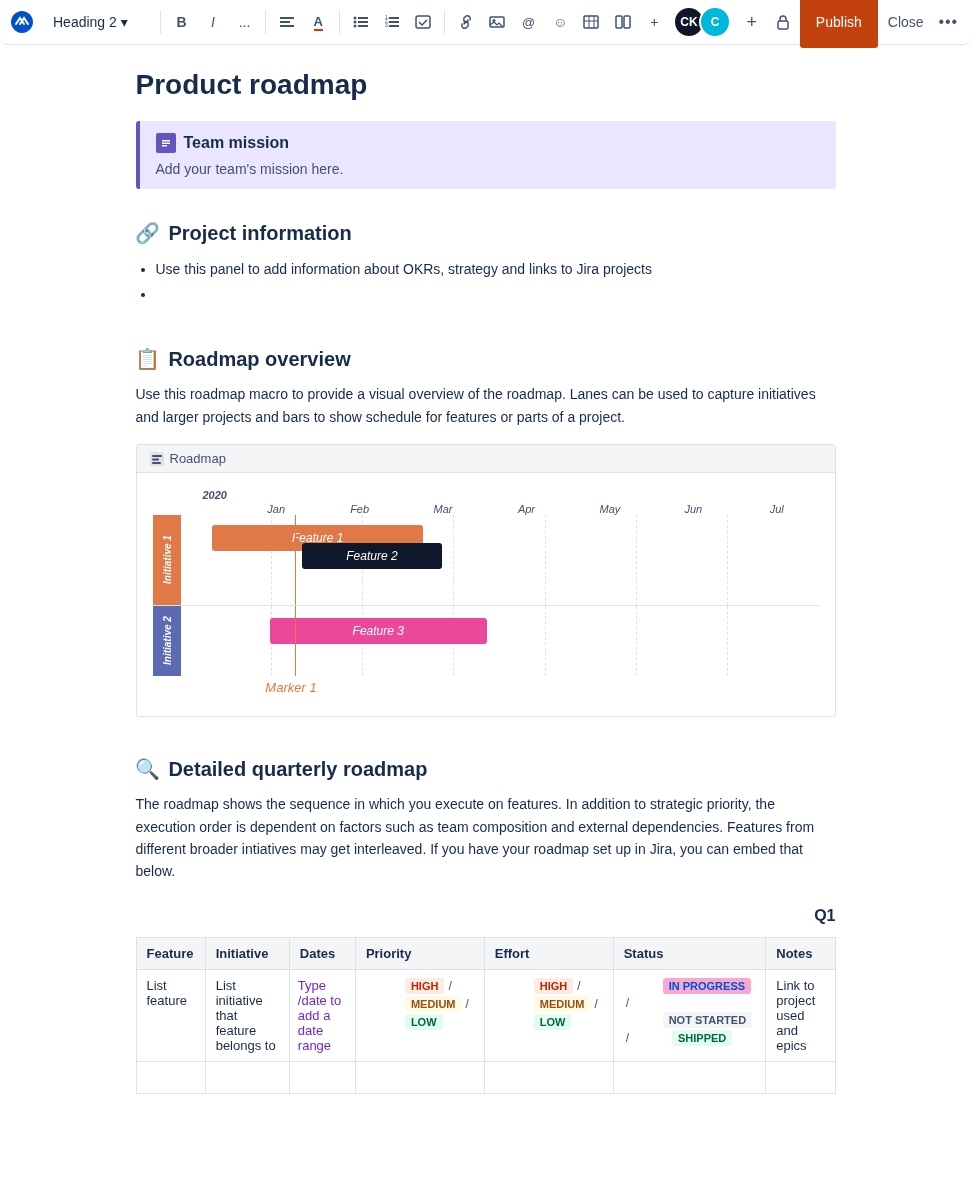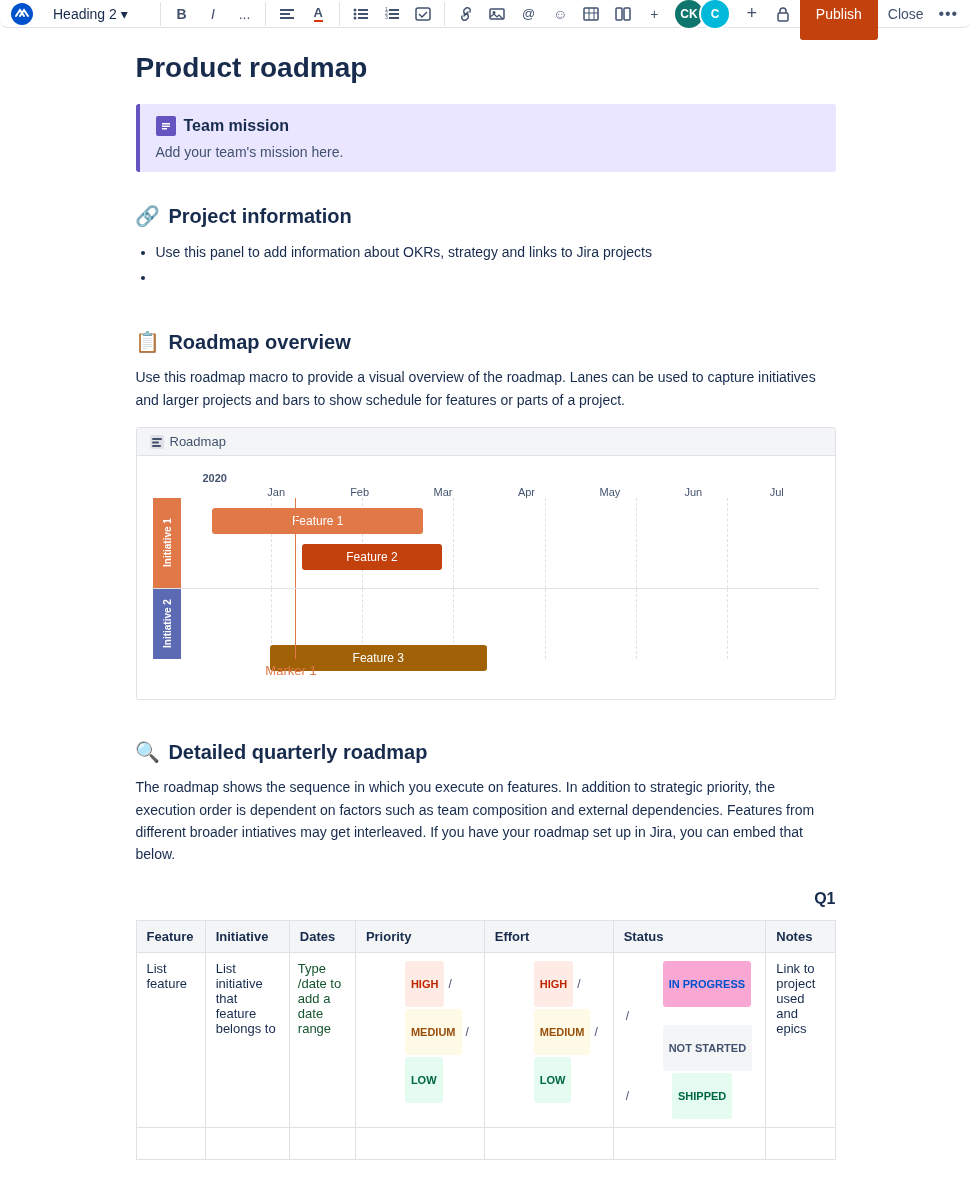--- a/index.html
+++ b/index.html
@@ -2,21 +2,21 @@
 <html><head>
   <meta charset="utf-8">
   <style>
     * { box-sizing: border-box; margin: 0; padding: 0; }
     body { font-family: -apple-system, BlinkMacSystemFont, 'Segoe UI', sans-serif; font-size: 14px; color: #172b4d; background: #fff; }
 
     
     .toolbar {
       display: flex;
       align-items: center;
-      height: 28px;
+      height: 45px;
       border-bottom: 1px solid #dfe1e6;
       padding: 0 8px;
       position: sticky;
       top: 0;
       background: #fff;
       z-index: 100;
       gap: 2px;
       border-radius: 8px;
     }
     .toolbar-logo {
@@ -51,21 +51,21 @@
       color: #42526e;
     }
     .toolbar-btn.bold { font-weight: bold; }
     .toolbar-btn.italic { font-style: italic; }
     .toolbar-spacer { flex: 1; }
     .avatar-group {
       display: flex; align-items: center; gap: 4px;
     }
     .avatar {
       width: 32px; height: 32px; border-radius: 50%;
-      background: #0f766e;
+      background: #0f172a;
       color: white; font-size: 12px; font-weight: 600;
       display: flex; align-items: center; justify-content: center;
       border: 2px solid #fff;
     }
     .avatar.second {
       background: #00b8d9;
       margin-left: -10px;
     }
     .btn-icon {
       width: 32px; height: 32px;
@@ -174,20 +174,21 @@
       border-bottom: 1px solid #dfe1e6;
     }
     .roadmap-chart {
       padding: 16px;
       background: #fff;
       overflow-x: auto;
     }
     .gantt-container {
       position: relative;
       min-width: 560px;
+      font-style: italic;
     }
     .gantt-year {
       font-size: 11px; font-weight: 600; color: #42526e;
       margin-left: 50px;
       margin-bottom: 2px;
     }
     .gantt-month {
       flex: 1;
       text-align: center;
       font-size: 11px;
@@ -244,21 +245,21 @@
       color: #172b4d;
     }
     td {
       border: 1px solid #dfe1e6;
       padding: 8px 10px;
       vertical-align: top;
       color: #172b4d;
     }
     .badge {
       display: inline-block;
-      padding: 17px 6px;
+      padding: 2px 6px;
       border-radius: 3px;
       font-size: 11px;
       font-weight: 700;
       text-transform: uppercase;
       margin-left: 39px;
     }
     .badge.high { background: #ffebe6; color: #bf2600; }
     .badge.medium { background: #fffae6; color: #974f0c; }
     .badge.low { background: #e3fcef; color: #006644; }
     .badge.in-progress { background: #f9a8d4; color: #0052cc; }
@@ -465,42 +466,42 @@
                 <div class="gantt-col"></div>
                 <div class="gantt-col"></div>
               </div>
 
               <div style="position:absolute;top:0;bottom:0;left:18%;width:1px;background:#e07847;z-index:5;"></div>
 
               <div class="gantt-bar" style="background:#e07847;left:5%;width:33%;top:10px;">
                 <span>Feature 1</span>
               </div>
 
-              <div class="gantt-bar" style="background:#c2410c;left:19%;width:22%;top:46px;">
+              <div class="gantt-bar" style="background:#0f172a;left:19%;width:22%;top:28px;">
                 <span>Feature 2</span>
               </div>
             </div>
           </div>
 
           <div style="display:flex; position:relative;">
             <div class="gantt-lane-label init2" style="height:70px; width:28px;">Initiative 2</div>
             <div style="flex:1; position:relative; height:70px;">
               <div style="position:absolute;top:0;left:0;right:0;bottom:0;display:flex;">
                 <div class="gantt-col"></div>
                 <div class="gantt-col"></div>
                 <div class="gantt-col"></div>
                 <div class="gantt-col"></div>
                 <div class="gantt-col"></div>
                 <div class="gantt-col"></div>
                 <div class="gantt-col"></div>
               </div>
 
               <div style="position:absolute;top:0;left:18%;width:1px;background:#e07847;height:100%;z-index:5;"></div>
 
-              <div class="gantt-bar" style="background:#a16207;left:14%;width:34%;top:12px;margin-top:44px;">
+              <div class="gantt-bar" style="background:#ec4899;left:14%;width:34%;top:12px;">
                 <span>Feature 3</span>
               </div>
             </div>
           </div>
 
           <div style="display:flex; height:24px; position:relative;">
             <div style="width:28px;flex-shrink:0;"></div>
             <div style="flex:1; position:relative;">
               <span style="position:absolute; left:calc(18% - 30px); top:4px; font-size:13px; color:#e07847;">Marker 1</span>
             </div>
@@ -530,21 +531,21 @@
             <th>Effort</th>
             <th>Status</th>
             <th>Notes</th>
           </tr>
         </thead>
         <tbody>
 
           <tr>
             <td>List feature</td>
             <td>List initiative that feature belongs to</td>
-            <td style="color:#14532d;padding-left:8px;">Type /date to add a date range</td>
+            <td style="color:#6d28d9;padding-left:8px;">Type /date to add a date range</td>
             <td>
               <div class="badges-cell">
                 <span class="badge high">HIGH</span>
                 <span class="badge-slash">/</span>
                 <span class="badge medium">MEDIUM</span>
                 <span class="badge-slash">/</span>
                 <span class="badge low">LOW</span>
               </div>
             </td>
             <td>

